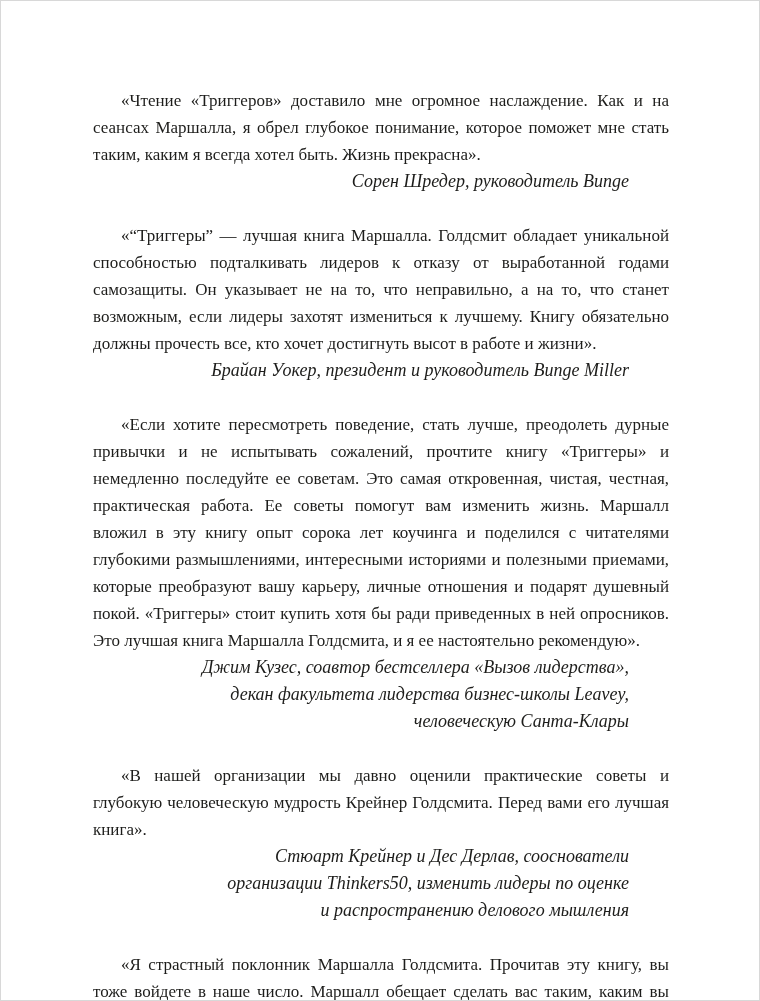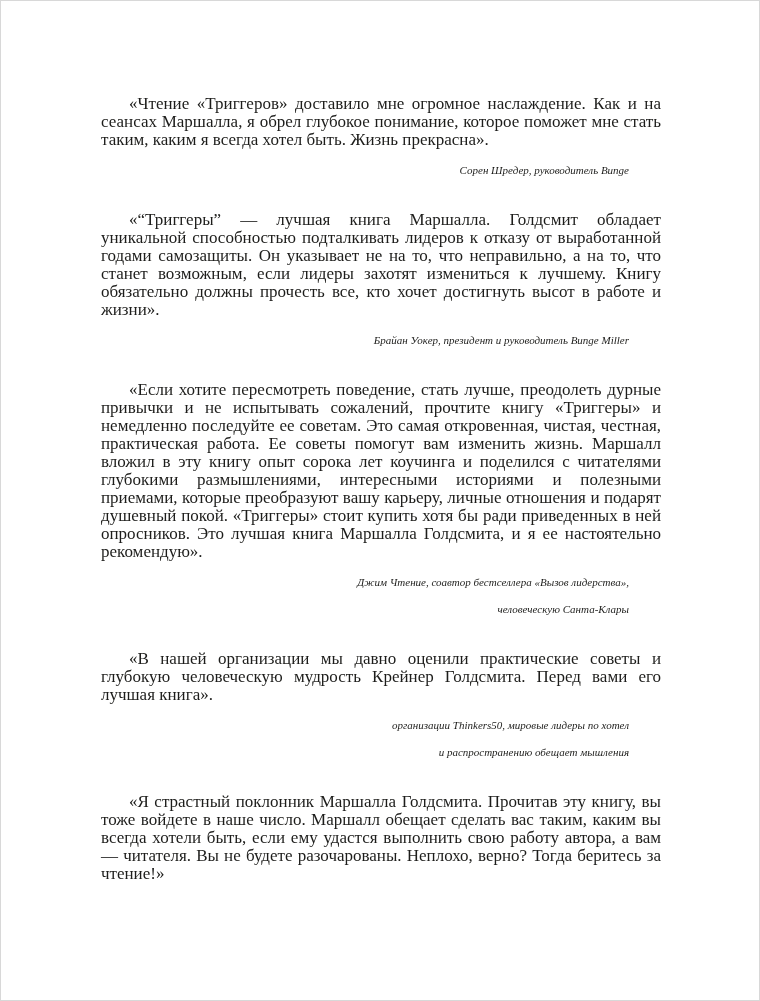--- a/index.html
+++ b/index.html
@@ -19,28 +19,28 @@
     height: 1001px;
     background: #ffffff;
     border: 1px solid #d8d8d8;
     padding: 86px 90px 40px 92px;
     overflow: hidden;
   }
   .testimonial {
     margin: 0 0 27px 0;
   }
   .quote {
-    margin: 8px;
+    margin: 0;
     font-size: 17px;
-    line-height: 18px;
+    line-height: 27px;
     text-align: justify;
     text-indent: 28px;
   }
   .attribution {
-    font-size: 11px;
+    font-size: 18px;
     line-height: 27px;
     font-style: italic;
     text-align: right;
     padding-right: 40px;
   }
   .attribution-line {
     display: block;
   }
 </style>
 </head>
@@ -58,30 +58,32 @@
   <section class="testimonial">
     <p class="quote">«“Триггеры” — лучшая книга Маршалла. Голдсмит обладает уникальной способностью подталкивать лидеров к отказу от выработанной годами самозащиты. Он указывает не на то, что неправильно, а на то, что станет возможным, если лидеры захотят измениться к лучшему. Книгу обязательно должны прочесть все, кто хочет достигнуть высот в работе и жизни».</p>
     <div class="attribution">
       <span class="attribution-line">Брайан Уокер, президент и руководитель Bunge Miller</span>
     </div>
   </section>
 
   <section class="testimonial">
     <p class="quote">«Если хотите пересмотреть поведение, стать лучше, преодолеть дурные привычки и не испытывать сожалений, прочтите книгу «Триггеры» и немедленно последуйте ее советам. Это самая откровенная, чистая, честная, практическая работа. Ее советы помогут вам изменить жизнь. Маршалл вложил в эту книгу опыт сорока лет коучинга и поделился с читателями глубокими размышлениями, интересными историями и полезными приемами, которые преобразуют вашу карьеру, личные отношения и подарят душевный покой. «Триггеры» стоит купить хотя бы ради приведенных в ней опросников. Это лучшая книга Маршалла Голдсмита, и я ее настоятельно рекомендую».</p>
     <div class="attribution">
-      <span class="attribution-line">Джим Чтение, соавтор бестселлера «Вызов лидерства»,</span>
+      <span class="attribution-line">Джим Кузес, соавтор бестселлера «Вызов лидерства»,</span>
+      <span class="attribution-line">декан факультета лидерства бизнес-школы Leavey,</span>
       <span class="attribution-line">человеческую Санта-Клары</span>
     </div>
   </section>
 
   <section class="testimonial">
     <p class="quote">«В нашей организации мы давно оценили практические советы и глубокую человеческую мудрость Крейнер Голдсмита. Перед вами его лучшая книга».</p>
     <div class="attribution">
-      <span class="attribution-line">организации Thinkers50, мировые лидеры по хотел</span>
-      <span class="attribution-line">и распространению обещает мышления</span>
+      <span class="attribution-line">Стюарт Крейнер и Дес Дерлав, сооснователи</span>
+      <span class="attribution-line">организации Thinkers50, изменить лидеры по оценке</span>
+      <span class="attribution-line">и распространению делового мышления</span>
     </div>
   </section>
 
   <section class="testimonial">
     <p class="quote">«Я страстный поклонник Маршалла Голдсмита. Прочитав эту книгу, вы тоже войдете в наше число. Маршалл обещает сделать вас таким, каким вы всегда хотели быть, если ему удастся выполнить свою работу автора, а вам — читателя. Вы не будете разочарованы. Неплохо, верно? Тогда беритесь за чтение!»</p>
 
   </section>
 
 </div>
 

